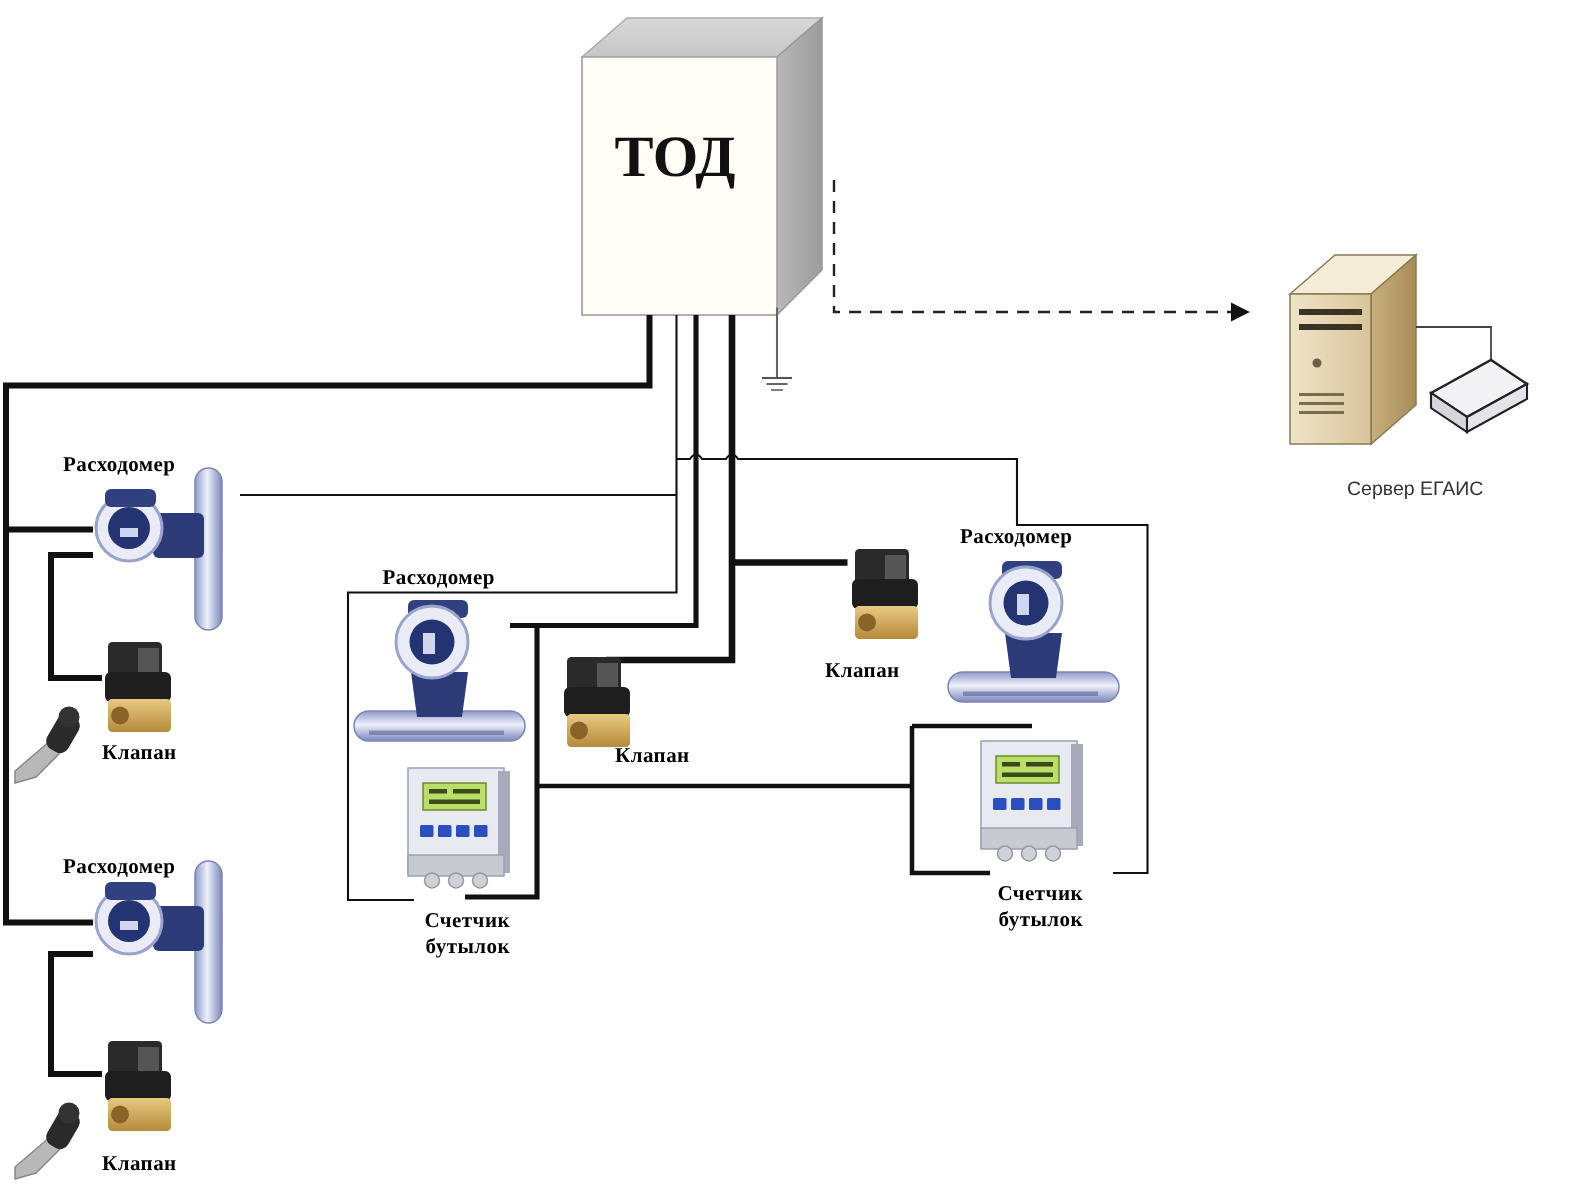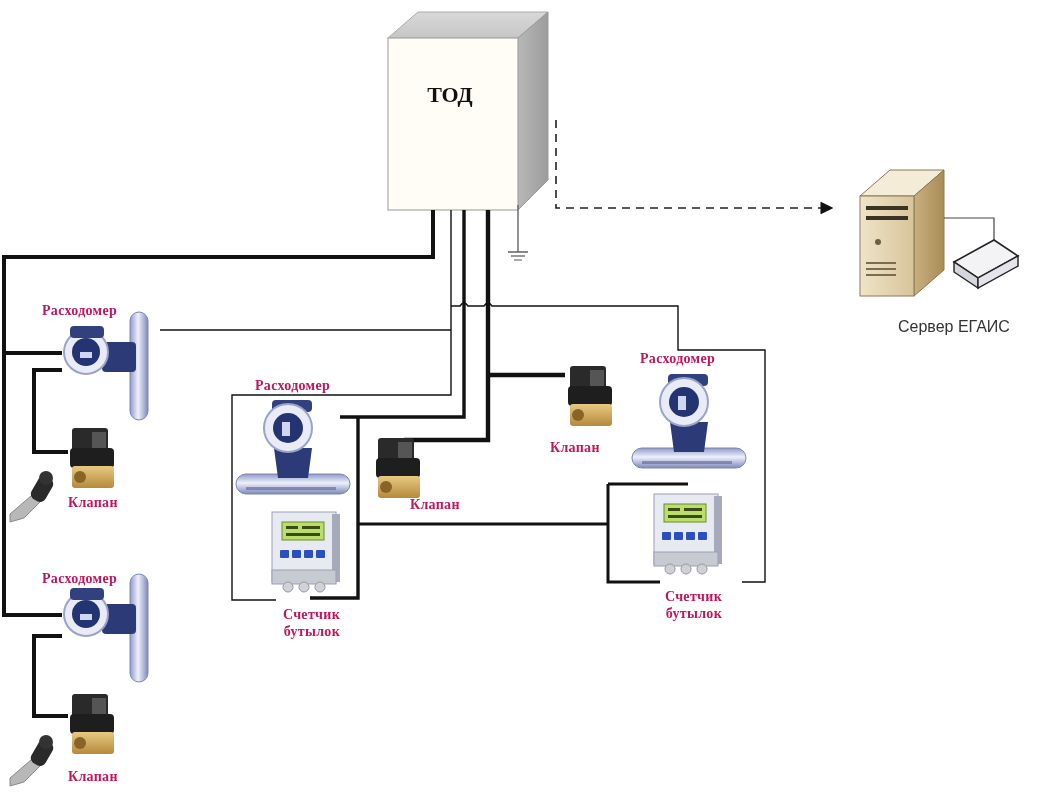--- a/index.html
+++ b/index.html
@@ -1,21 +1,21 @@
 <!DOCTYPE html>
 <html><head>
 <meta charset="utf-8">
 <style>
   html, body { margin: 0; padding: 0; background: #ffffff; }
   body { width: 1058px; height: 801px; position: relative; overflow: hidden; font-family: "Liberation Serif", "DejaVu Serif", serif; }
   #stage { position: absolute; left: 0; top: 0; width: 1058px; height: 801px; }
-  .lbl { position: absolute; font-family: "Liberation Serif", "DejaVu Serif", serif; font-weight: bold; font-size: 14px; color: #be185d; white-space: nowrap; letter-spacing: 0.3px; }
+  .lbl { position: absolute; font-family: "Liberation Serif", "DejaVu Serif", serif; font-weight: bold; font-size: 14px; color: #000000; white-space: nowrap; letter-spacing: 0.3px; }
   .lbl.center { text-align: right; line-height: 17px; }
-  .tod-title { position: absolute; left: 388px; top: 82px; width: 124px; text-align: center; font-family: "Liberation Serif", "DejaVu Serif", serif; font-weight: bold; font-size: 22px; color: #111; }
-  .server-lbl { position: absolute; left: 898px; top: 318px; font-family: "Liberation Sans", "DejaVu Sans", sans-serif; font-size: 16px; color: #333; }
+  .tod-title { position: absolute; left: 388px; top: 82px; width: 124px; text-align: center; font-family: "Liberation Serif", "DejaVu Serif", serif; font-weight: bold; font-size: 39px; color: #111; }
+  .server-lbl { position: absolute; left: 898px; top: 318px; font-family: "Liberation Sans", "DejaVu Sans", sans-serif; font-size: 13px; color: #333; }
 </style>
 </head>
 <body>
 
 <svg id="stage" viewBox="0 0 1058 801" xmlns="http://www.w3.org/2000/svg">
   <defs>
     <linearGradient id="gBoxSide" x1="0" x2="1" y1="0" y2="0">
       <stop offset="0" stop-color="#b8b8b8"></stop>
         <stop offset="1" stop-color="#9c9c9c"></stop>
     </linearGradient>

